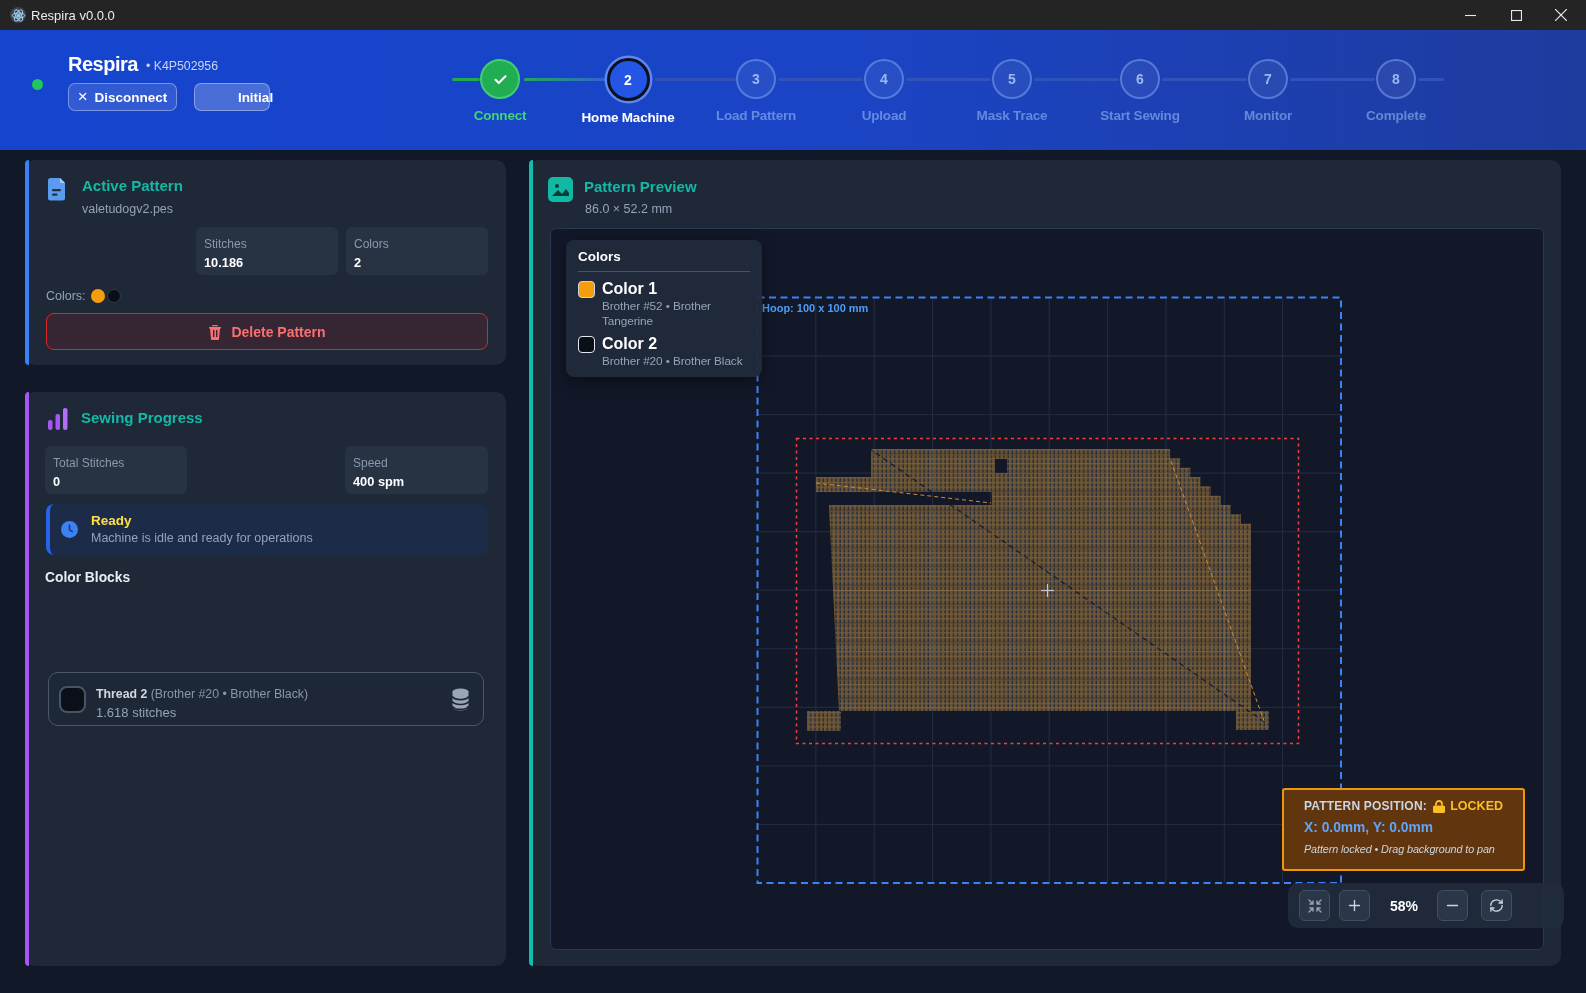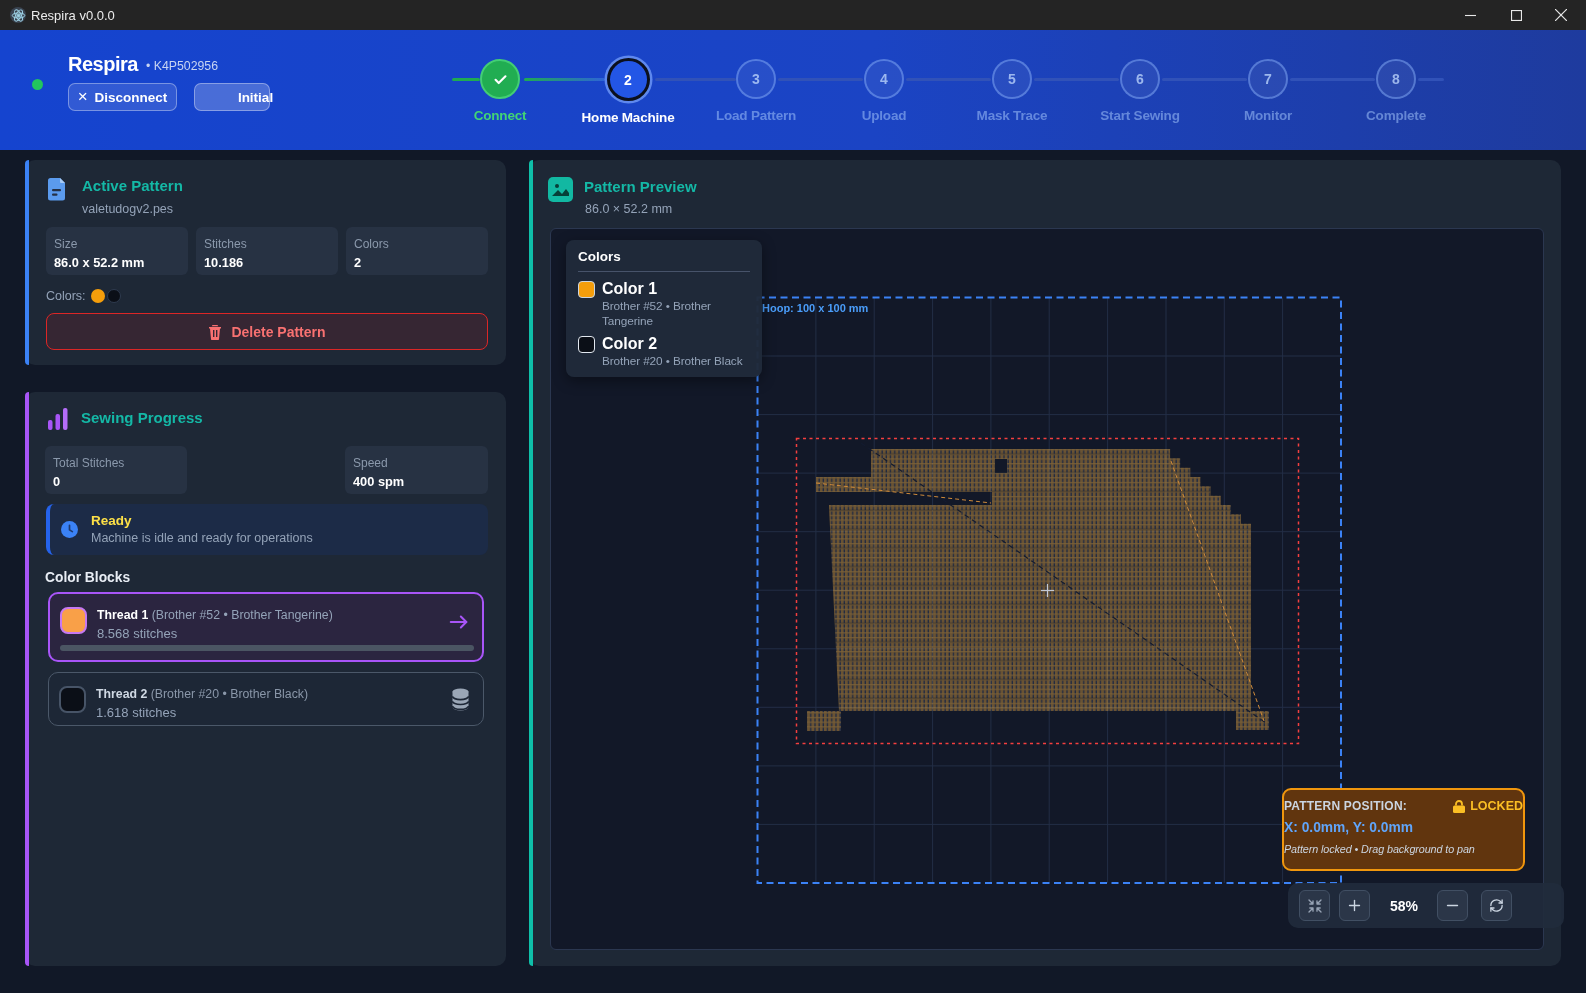--- a/index.html
+++ b/index.html
@@ -62,21 +62,21 @@
 
 #canvas { position:absolute; left:21px; top:68px; width:994px; height:722px; background:#121828; border:1px solid #2b3750; border-radius:6px; }
 
 #colorspanel { position:absolute; left:15px; top:11px; width:196px; height:137px; background:rgba(32,42,58,0.97); border-radius:8px; box-shadow:0 4px 14px rgba(0,0,0,0.4); }
 #colorspanel h4 { position:absolute; left:12px; top:9px; color:#fff; font-size:13.5px; }
 #cpdiv { position:absolute; left:12px; top:31px; width:172px; height:1px; background:#47536a; }
 .cswatch { position:absolute; left:12px; width:17px; height:17px; border-radius:4px; }
 .cname { position:absolute; left:36px; color:#fff; font-size:16px; font-weight:bold; }
 .cdesc { position:absolute; left:36px; color:#94a3b8; font-size:11.8px; line-height:15px; letter-spacing:-0.1px; white-space:nowrap; }
 
-#posbox { position:absolute; left:731px; top:559px; width:243px; height:83px; background:#61350e; border:2px solid #f0960d; border-radius:9px; padding:9px 0; }
+#posbox { position:absolute; left:731px; top:559px; width:243px; height:83px; background:#61350e; border:2px solid #f0960d; border-radius:3px; padding:9px 20px; }
 #posbox .r1 { display:flex; justify-content:space-between; align-items:center; }
 #posbox .pp { color:#cbd5e1; font-size:12px; font-weight:bold; letter-spacing:0.2px; }
 #posbox .lk { color:#fbbf24; font-size:12.5px; font-weight:bold; display:flex; align-items:center; gap:5px; }
 #posbox .xy { color:#60a5fa; font-size:13.8px; font-weight:bold; margin-top:7px; }
 #posbox .note { color:#cbd5e1; font-size:10.8px; font-style:italic; margin-top:8px; white-space:nowrap; letter-spacing:-0.1px; }
 
 #controls { position:absolute; left:737px; top:654px; width:276px; height:45px; background:rgba(33,43,60,0.92); border-radius:10px; }
 .cbtn { position:absolute; top:7px; width:31px; height:31px; background:#2b3648; border:1px solid #414f63; border-radius:6px; display:flex; align-items:center; justify-content:center; color:#cbd5e1; }
 #pct { position:absolute; top:15px; left:88px; width:56px; text-align:center; color:#fff; font-size:14px; font-weight:bold; }
 </style>
@@ -174,24 +174,20 @@
 <div class="card" id="card1">
   <div class="accent" style="background:#3b82f6;"></div>
   <svg class="abs" style="left:23px; top:18px;" width="19" height="23" viewBox="0 0 19 23">
     <path d="M2 0 h10 l5 5 v15 a2.5 2.5 0 0 1 -2.5 2.5 h-12 a2.5 2.5 0 0 1 -2.5 -2.5 v-17.5 a2.5 2.5 0 0 1 2.5 -2.5 z" fill="#5b9bee"></path>
     <path d="M12 0 l5 5 h-4 a1 1 0 0 1 -1 -1 z" fill="#a7cbf5"></path>
     <rect x="4" y="11" width="9" height="2.2" rx="1" fill="#253146"></rect>
     <rect x="4" y="15.5" width="5.5" height="2.2" rx="1" fill="#253146"></rect>
   </svg>
   <div class="ctitle" style="left:57px; top:17px;">Active Pattern</div>
   <div class="csub" style="left:57px; top:42px;">valetudogv2.pes</div>
-  <div class="statbox" style="left:21px; top:67px; width:142px;">
-      <div class="lb">Size</div>
-      <div class="vl">86.0 x 52.2 mm</div>
-    </div>
   <div class="statbox" style="left:171px; top:67px; width:142px;">
       <div class="lb">Stitches</div>
       <div class="vl">10.186</div>
     </div>
   <div class="statbox" style="left:321px; top:67px; width:142px;">
       <div class="lb">Colors</div>
       <div class="vl">2</div>
     </div>
   <div class="csub" style="left:21px; top:129px;">Colors:</div>
   <div class="abs" style="left:66px; top:129px; width:14px; height:14px; border-radius:50%; background:#f59e0b;"></div>
@@ -221,30 +217,20 @@
     </div>
   <div id="readybox">
     <svg class="abs" style="left:11px; top:17px;" width="17" height="17" viewBox="0 0 24 24">
         <circle cx="12" cy="12" r="12" fill="#3b82f6"></circle>
         <path d="M12 6v6.5l4 2.5" stroke="#1e3a6e" stroke-width="2.4" fill="none" stroke-linecap="round"></path>
       </svg>
     <div class="abs" style="left:41px; top:9px; color:#fde047; font-size:13.5px; font-weight:bold;">Ready</div>
     <div class="abs" style="left:41px; top:27px; color:#94a3b8; font-size:12.5px;">Machine is idle and ready for operations</div>
   </div>
   <div class="abs" style="left:20px; top:178px; color:#e8edf4; font-size:13.8px; font-weight:bold;">Color Blocks</div>
-  <div class="thread" id="thread1">
-    <div class="swatch" style="background:#f9a048; border:2px solid #c678f2;"></div>
-    <div class="tline1"><b>Thread 1</b> (Brother #52 • Brother Tangerine)</div>
-    <div class="tline2">8.568 stitches</div>
-    <svg class="abs" style="right:12px; top:17px;" width="22" height="22" viewBox="0 0 24 24" fill="none" stroke="#a855f7" stroke-width="2.2" stroke-linecap="round" stroke-linejoin="round">
-        <line x1="3" y1="12" x2="20" y2="12"></line>
-        <path d="M14 6l6 6-6 6"></path>
-      </svg>
-    <div id="pbar"></div>
-  </div>
   <div class="thread" id="thread2">
     <div class="swatch" style="background:#0b0f17; border:2px solid #475467;"></div>
     <div class="tline1" style="color:#8a97a9;"><b style="color:#cfd8e3;">Thread 2</b> (Brother #20 • Brother Black)</div>
     <div class="tline2">1.618 stitches</div>
     <svg class="abs" style="right:14px; top:15px;" width="17" height="23" viewBox="0 0 17 23">
       <path d="M0.5 3.6 h16 v15.5 a8 3.3 0 0 1 -16 0 z" fill="#9aa6b6"></path>
       <ellipse cx="8.5" cy="3.8" rx="8" ry="3.3" fill="#9aa6b6"></ellipse>
       <path d="M0.5 8.3 a8 3.3 0 0 0 16 0" fill="none" stroke="#1d2736" stroke-width="1.7"></path>
       <path d="M0.5 13.2 a8 3.3 0 0 0 16 0" fill="none" stroke="#1d2736" stroke-width="1.7"></path>
       <path d="M0.5 18.1 a8 3.3 0 0 0 16 0" fill="none" stroke="#1d2736" stroke-width="1.7"></path>

